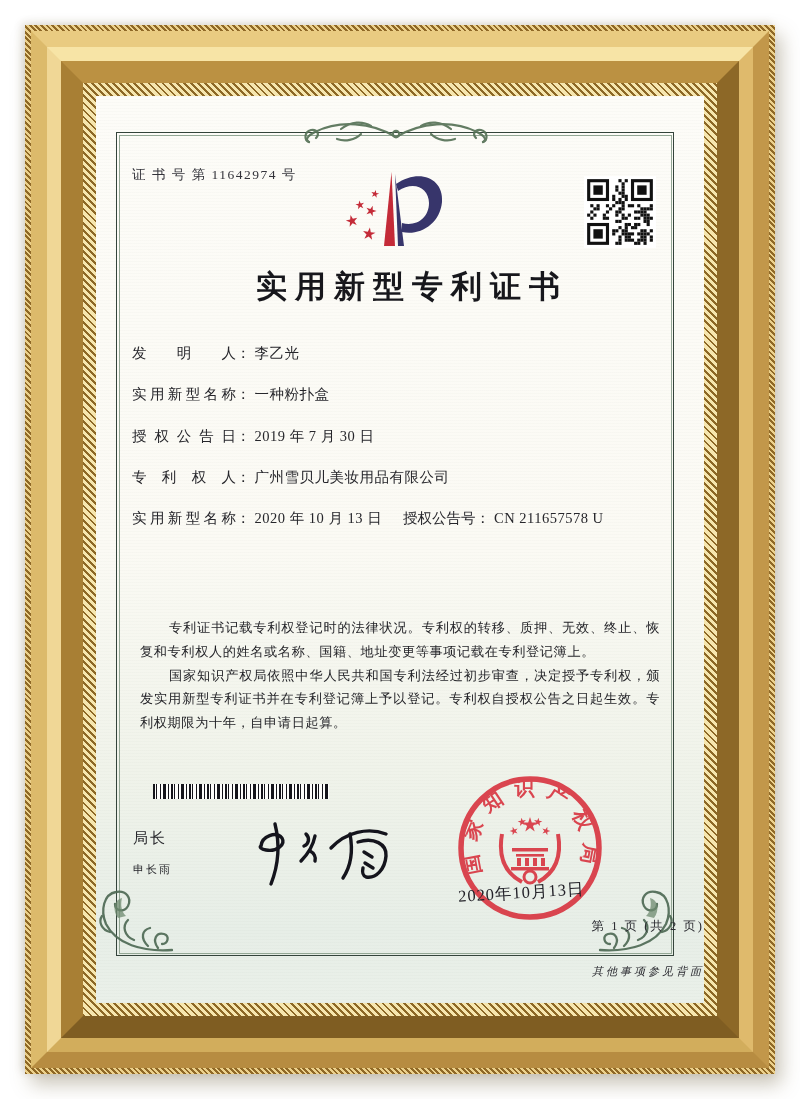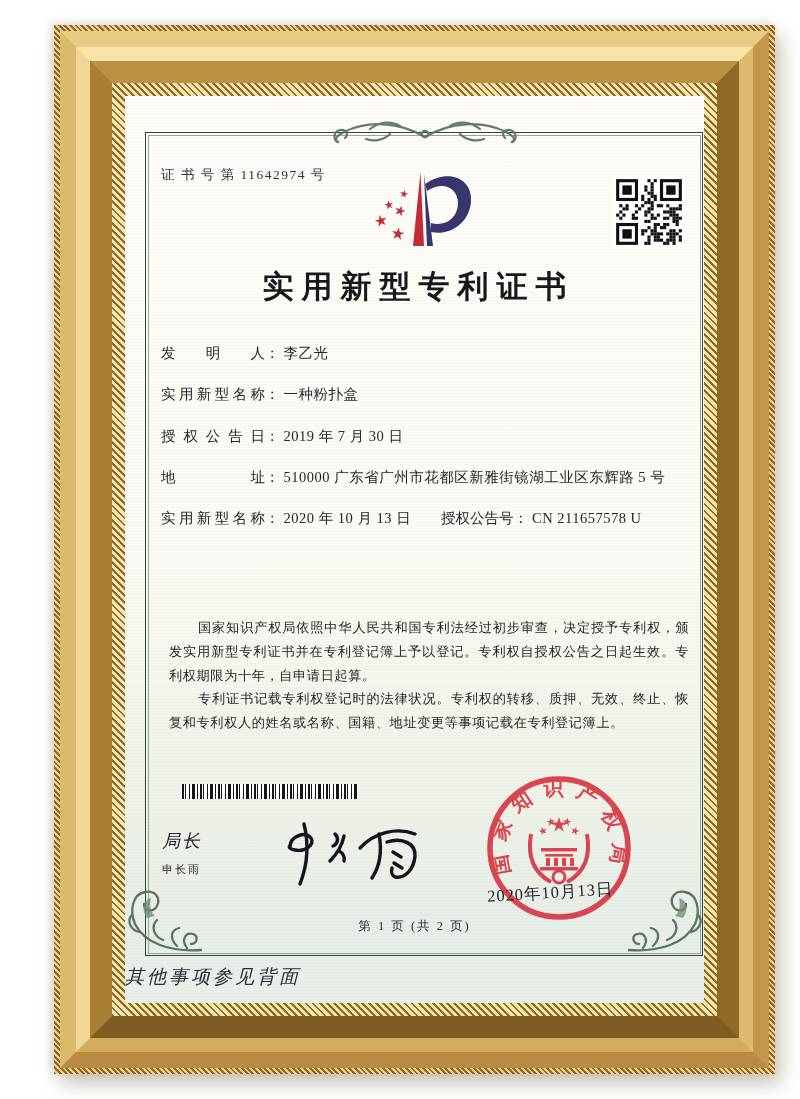--- a/index.html
+++ b/index.html
@@ -5,67 +5,67 @@
   html,body{margin:0;padding:0;}
   body{
     width:800px;height:1099px;background:#ffffff;position:relative;overflow:hidden;
     font-family:"Liberation Serif","DejaVu Serif",serif;
   }
   .scene{position:absolute;inset:0;}
   
   .f1{position:absolute;inset:25px;border:6px solid;
       border-image:repeating-linear-gradient(45deg,#8f6826 0 2px,#ecd18c 2px 4px) 6;
       background:#000000;
-      box-shadow:6px 10px 18px rgba(100,85,50,.35),-3px -2px 8px rgba(100,85,50,.18);margin-left:29px;}
+      box-shadow:6px 10px 18px rgba(100,85,50,.35),-3px -2px 8px rgba(100,85,50,.18);}
   .f2{position:absolute;inset:0;border:16px solid;
       border-color:#e9cb81 #c2974a #b78c41 #dcba6b;}
   .f2b{position:absolute;inset:0;border:14px solid;
       border-color:#f7e4a6 #dfba6c #d2ad5c #f0d796;}
   .f3{position:absolute;inset:0;border:22px solid;
       border-color:#bb9142 #8d6827 #7f5d22 #a87f34;}
   .f4{position:absolute;inset:0;border:13px solid;
       border-image:repeating-linear-gradient(45deg,#8d6826 0 2px,#f6e6ae 2px 5px) 13;}
   
   .paper{position:absolute;inset:0;
       background:
         repeating-linear-gradient(0deg,rgba(60,80,60,.02) 0 1px,rgba(0,0,0,0) 1px 3px),
         linear-gradient(180deg,#fdfcf8 0%,#fbfaf4 50%,#f0f3ea 74%,#e7eee7 92%,#eaf0e9 100%);
       color:#26262b;}
   .inner-border{position:absolute;left:20px;top:36px;width:556px;height:822px;
       border:1.6px solid #34443b;}
   .inner-border::after{content:"";position:absolute;inset:1.5px;border:1px solid #93a795;}
   .cert-no{position:absolute;left:36px;top:70px;font-size:13.5px;letter-spacing:1.5px;color:#33333a;}
   .logo{position:absolute;left:228px;top:64px;}
   .qr{position:absolute;left:488px;top:80px;}
-  .title{position:absolute;left:0;top:170px;width:100%;text-align:center;
+  .title{position:absolute;left:8px;top:170px;width:100%;text-align:center;
       font-size:31px;font-weight:bold;letter-spacing:8px;text-indent:8px;color:#17171c;}
   
   .fields{position:absolute;left:36px;top:248px;right:28px;}
   .frow{position:relative;height:41.3px;font-size:14.5px;white-space:nowrap;}
   .flabel{display:inline-block;width:104px;text-align:justify;text-align-last:justify;}
   .fcolon{display:inline-block;margin-right:4px;}
   .fvalue{letter-spacing:.5px;}
-  .fpair2{position:absolute;left:280px;top:0;}
+  .fpair2{position:absolute;left:271px;top:0;}
   
   .paras{position:absolute;left:44px;top:520px;width:520px;
       font-size:13.2px;line-height:23.8px;letter-spacing:.6px;color:#1f1f24;text-align:justify;}
   .paras p{margin:0;text-indent:2.2em;}
   
   .barcode{position:absolute;left:57px;top:688px;width:176px;height:15px;
       background:repeating-linear-gradient(90deg,#14141a 0 2px,#fdfdfb 2px 3px,#14141a 3px 4px,#fdfdfb 4px 7px,#14141a 7px 8px,#fdfdfb 8px 10px,#14141a 10px 13px,#fdfdfb 13px 15px,#14141a 15px 16px,#fdfdfb 16px 18px);}
-  .signer-title{position:absolute;left:37px;top:733px;font-size:18px;letter-spacing:2px;font-style:italic;}
+  .signer-title{position:absolute;left:37px;top:733px;font-size:15px;letter-spacing:2px;}
   .signer-name{position:absolute;left:37px;top:766px;font-size:11px;letter-spacing:2px;}
   .signature{position:absolute;left:150px;top:698px;}
   .seal{position:absolute;left:358px;top:676px;}
   .seal-date{position:absolute;left:362px;top:786px;font-size:16.5px;color:#232229;
       letter-spacing:1px;transform:rotate(-3.5deg);}
-  .page-info{position:absolute;left:0;top:822px;width:100%;text-align:center;
+  .page-info{position:absolute;left:0;top:822px;width:100%;text-align:right;
       font-size:12.5px;letter-spacing:2px;color:#2a2a30;}
-  .back-note{position:absolute;left:0;top:868px;width:100%;text-align:left;
-      font-size:19px;letter-spacing:3px;color:#2a2a30;font-style:italic;}
+  .back-note{position:absolute;left:0;top:868px;width:100%;text-align:right;
+      font-size:11px;letter-spacing:3px;color:#2a2a30;font-style:italic;}
   .orn{position:absolute;}
   .orn-top{left:205px;top:18px;}
   .orn-bl{left:-4px;top:790px;}
   .orn-br{left:502px;top:790px;}
 </style>
 </head>
 <body>
 
 <div class="scene">
   <div class="f1">
@@ -266,31 +266,31 @@
                 <div class="frow">
                   <span class="flabel">发明人</span><span class="fcolon">：</span><span class="fvalue">李乙光</span>
                 </div>
                 <div class="frow">
                   <span class="flabel">实用新型名称</span><span class="fcolon">：</span><span class="fvalue">一种粉扑盒</span>
                 </div>
                 <div class="frow">
                   <span class="flabel">授权公告日</span><span class="fcolon">：</span><span class="fvalue">2019 年 7 月 30 日</span>
                 </div>
                 <div class="frow">
-                  <span class="flabel">地址</span><span class="fcolon">：</span><span class="fvalue">510000 广东省广州市花都区新雅街镜湖工业区东辉路 5 号</span>
+                  <span class="flabel">专利权人</span><span class="fcolon">：</span><span class="fvalue">广州雪贝儿美妆用品有限公司</span>
                 </div>
                 <div class="frow">
                   <span class="flabel">实用新型名称</span><span class="fcolon">：</span><span class="fvalue">2020 年 10 月 13 日</span>
                   <span class="fpair2"><span>授权公告号</span><span class="fcolon">：</span><span class="fvalue">CN 211657578 U</span></span>
                 </div>
               </div>
 
               <div class="paras">
+                <p>专利证书记载专利权登记时的法律状况。专利权的转移、质押、无效、终止、恢复和专利权人的姓名或名称、国籍、地址变更等事项记载在专利登记簿上。</p>
                 <p>国家知识产权局依照中华人民共和国专利法经过初步审查，决定授予专利权，颁发实用新型专利证书并在专利登记簿上予以登记。专利权自授权公告之日起生效。专利权期限为十年，自申请日起算。</p>
-                <p>专利证书记载专利权登记时的法律状况。专利权的转移、质押、无效、终止、恢复和专利权人的姓名或名称、国籍、地址变更等事项记载在专利登记簿上。</p>
               </div>
 
               <div class="barcode"></div>
 
               <div class="signer-title">局长</div>
               <div class="signer-name">申长雨</div>
 
               <svg class="signature" width="170" height="100" viewBox="0 0 170 100">
                 <g fill="none" stroke="#14141c" stroke-width="3.4" stroke-linecap="round" stroke-linejoin="round">
                   <path d="M29,30 C34,50 32,72 25,90"></path>

